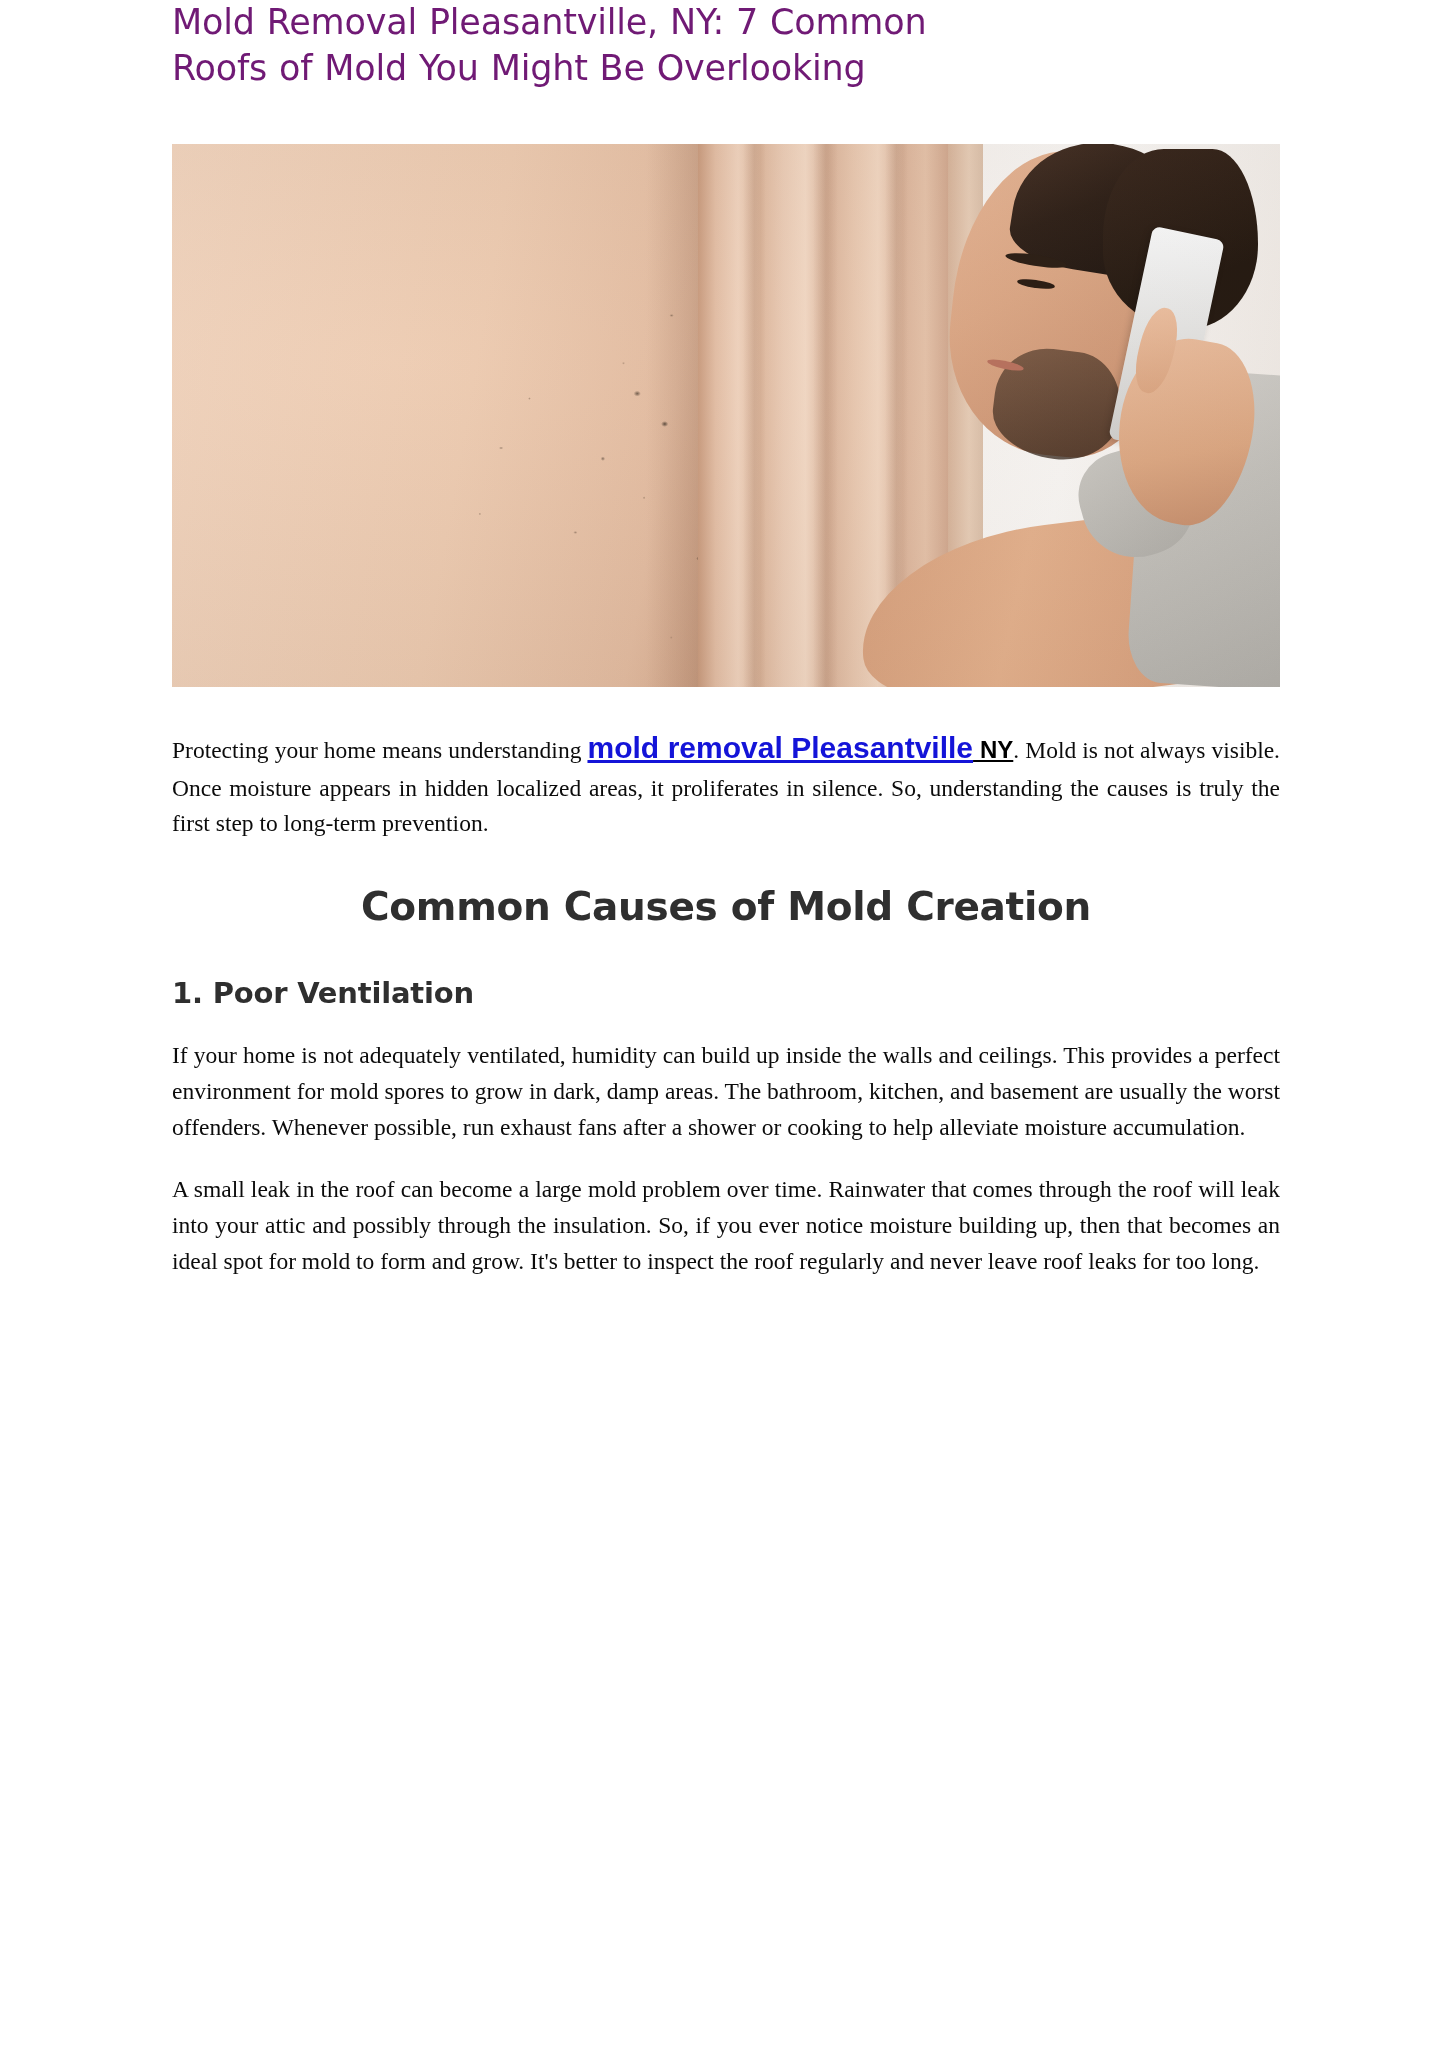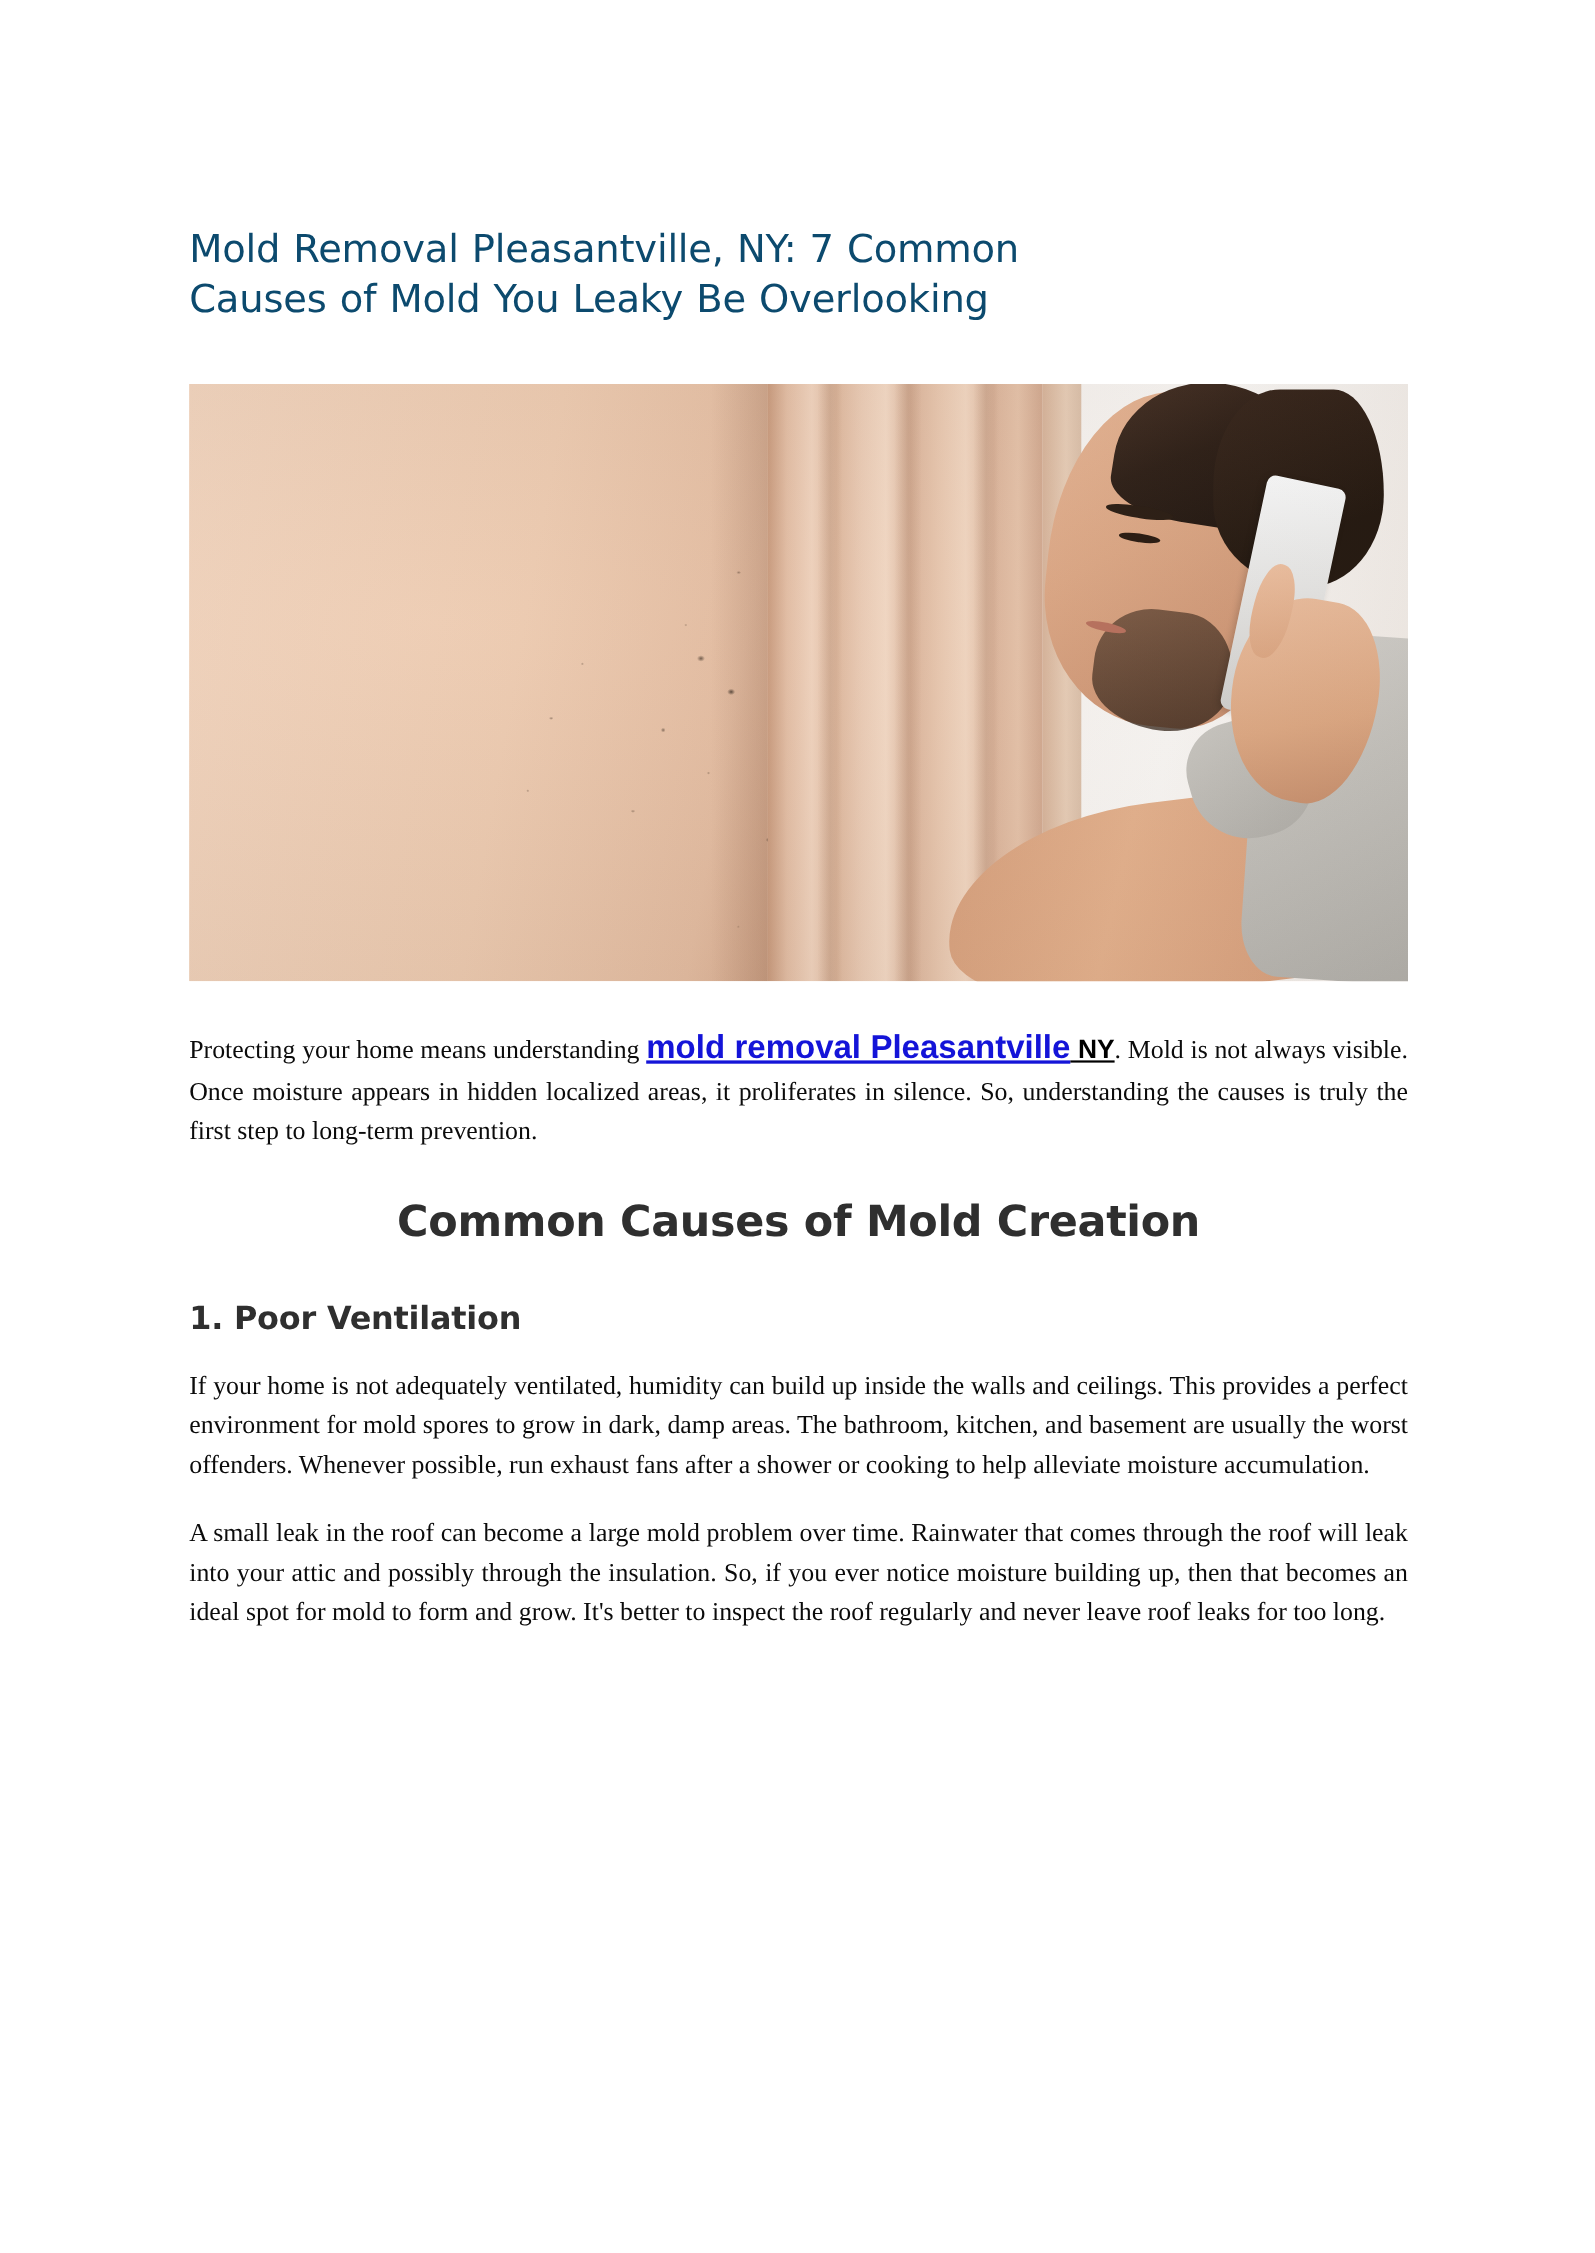--- a/index.html
+++ b/index.html
@@ -30,23 +30,22 @@
     top: 0;
     width: 1108px;
   }
 
   
   .doc-title {
     font-family: "DejaVu Sans", sans-serif;
     font-size: 35px;
     line-height: 1.30;
     font-weight: 400;
-    color: #0c4a6e;
+    color: #701a75;
     letter-spacing: -0.2px;
-    padding-top: 205px;
     word-spacing: 1px;
   }
 
   
   .hero-wrap {
     margin-top: 53px;
     width: 1108px;
     height: 543px;
     position: relative;
     overflow: hidden;
@@ -371,21 +370,21 @@
   }
 </style>
 </head>
 <body>
 
 <div class="page">
   <div class="content">
 
     <h1 class="doc-title">
       <span>Mold Removal Pleasantville, NY: 7 Common</span><br>
-      <span>Causes of Mold You Leaky Be Overlooking</span>
+      <span>Roofs of Mold You Might Be Overlooking</span>
     </h1>
 
     <div class="hero-wrap">
       <div class="hero">
         <div class="wall">
           <div class="wall-shade"></div>
         </div>
         <div class="mold"></div>
         <div class="mold2"></div>
 

